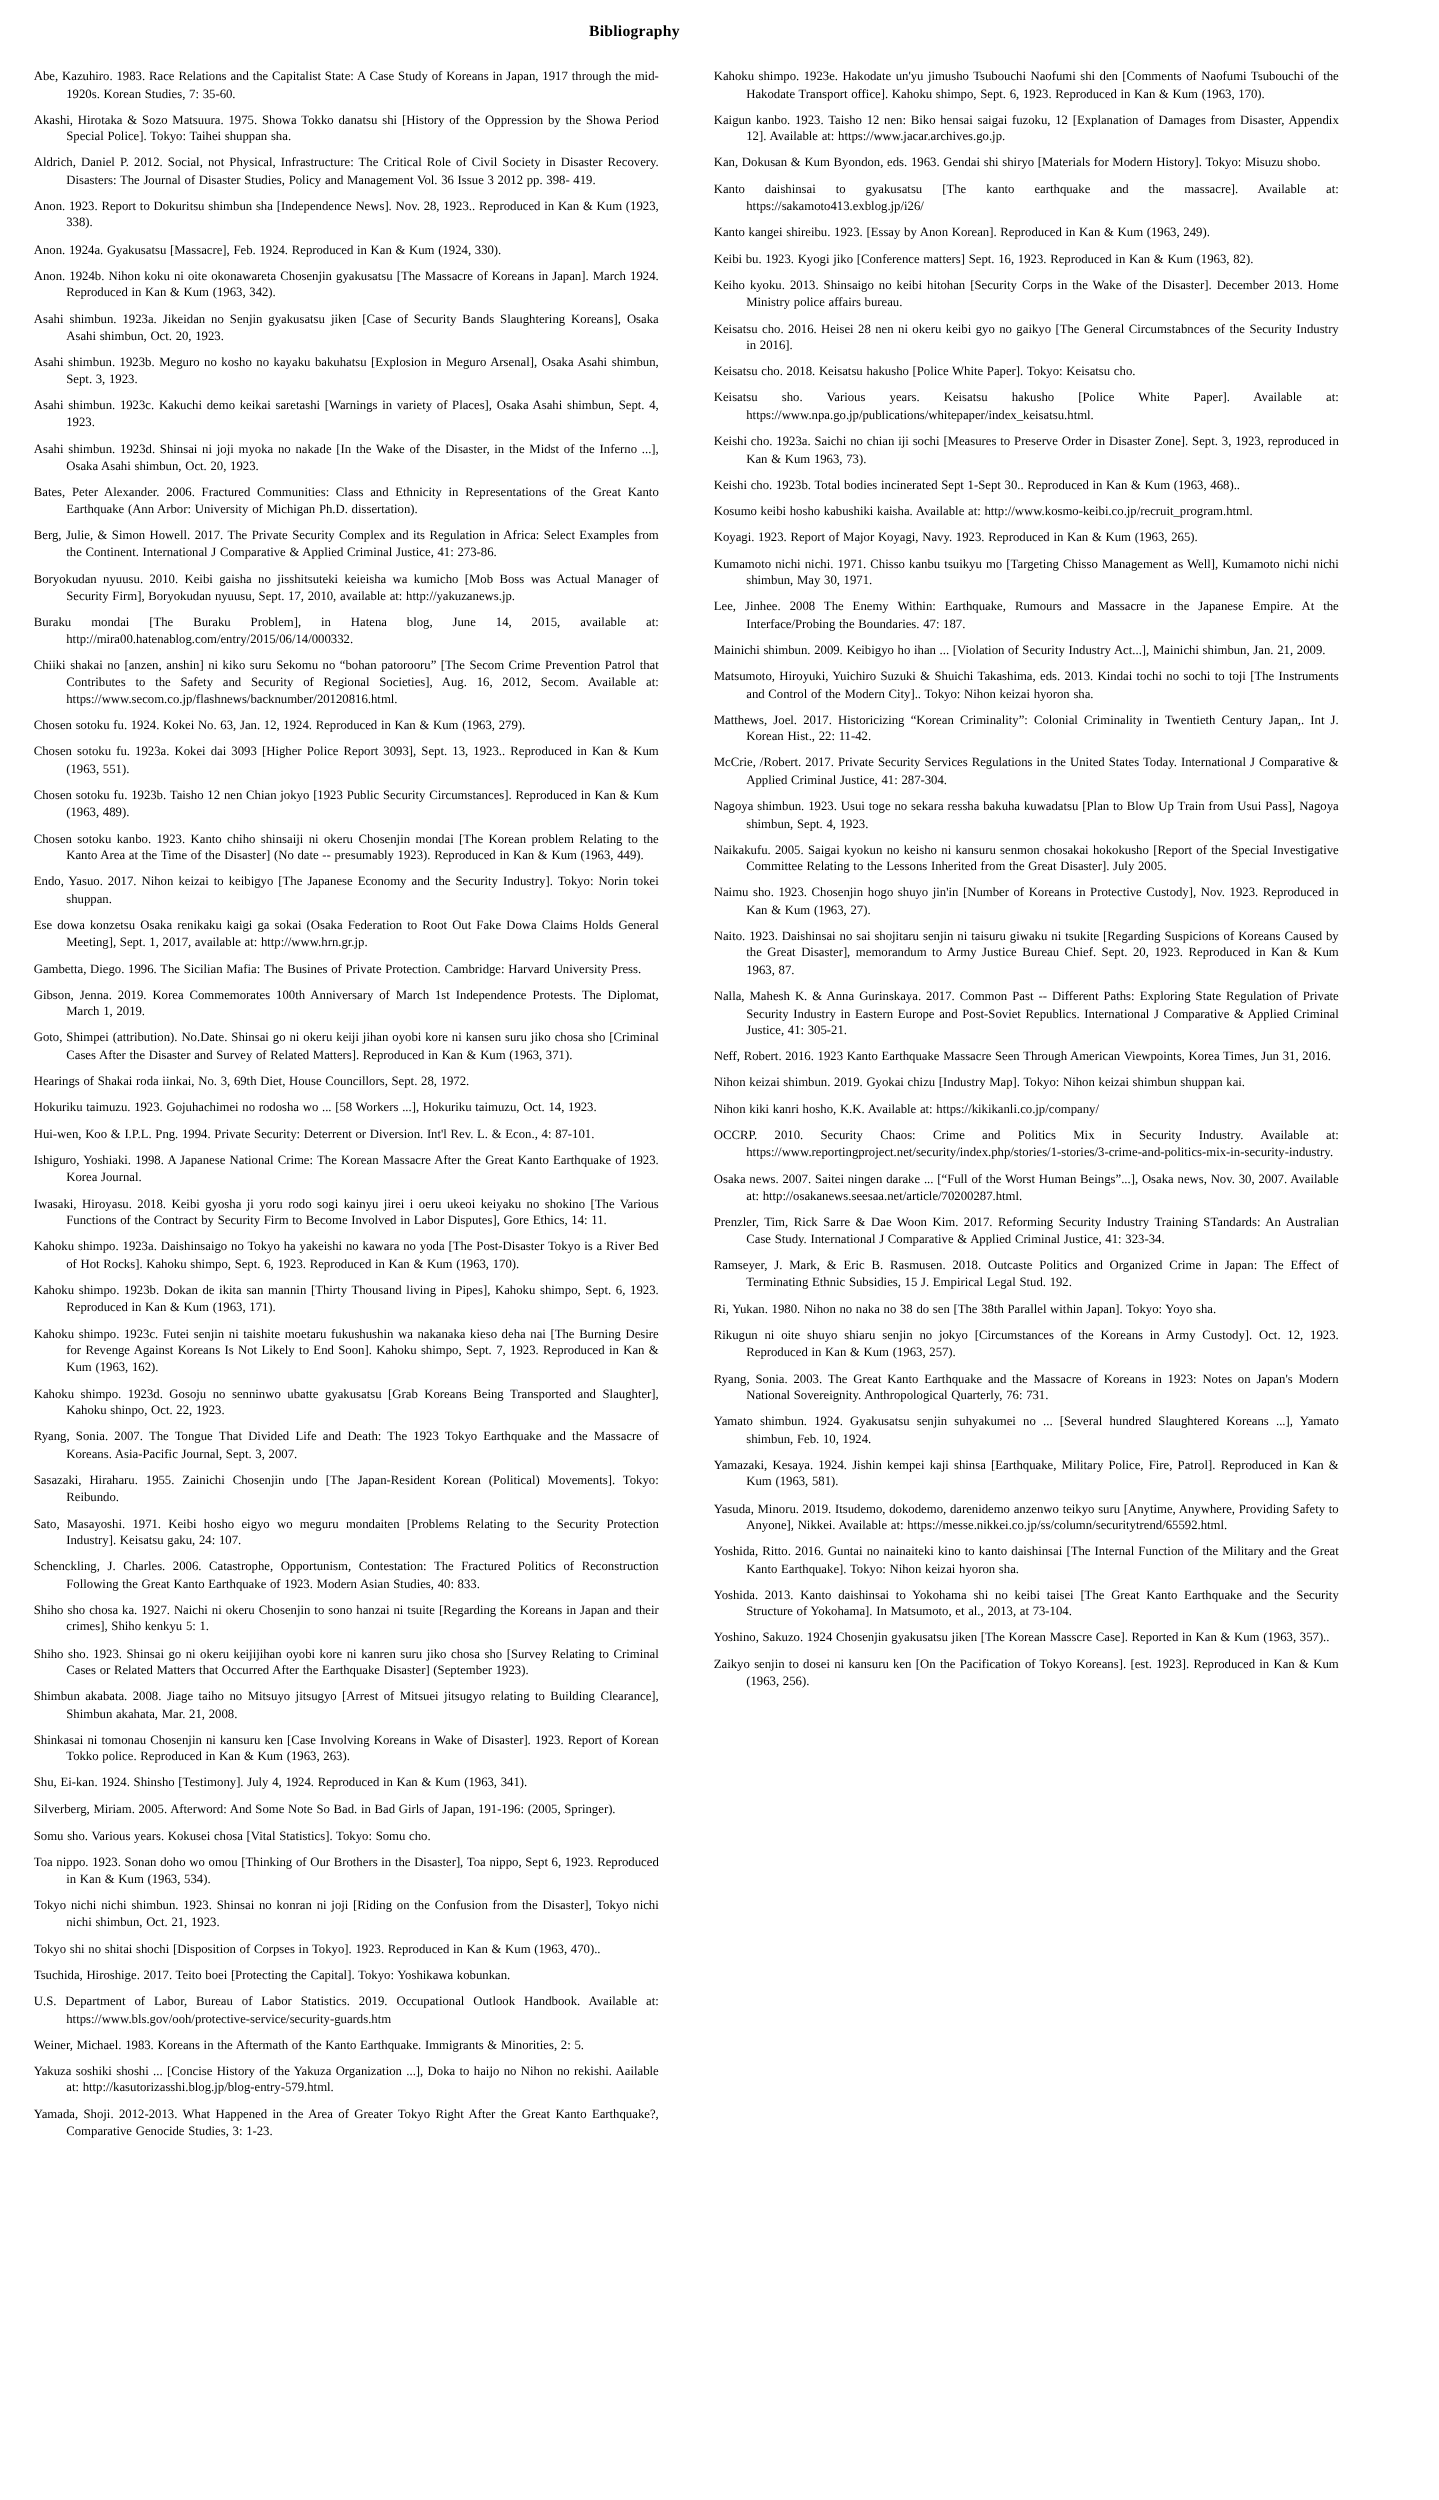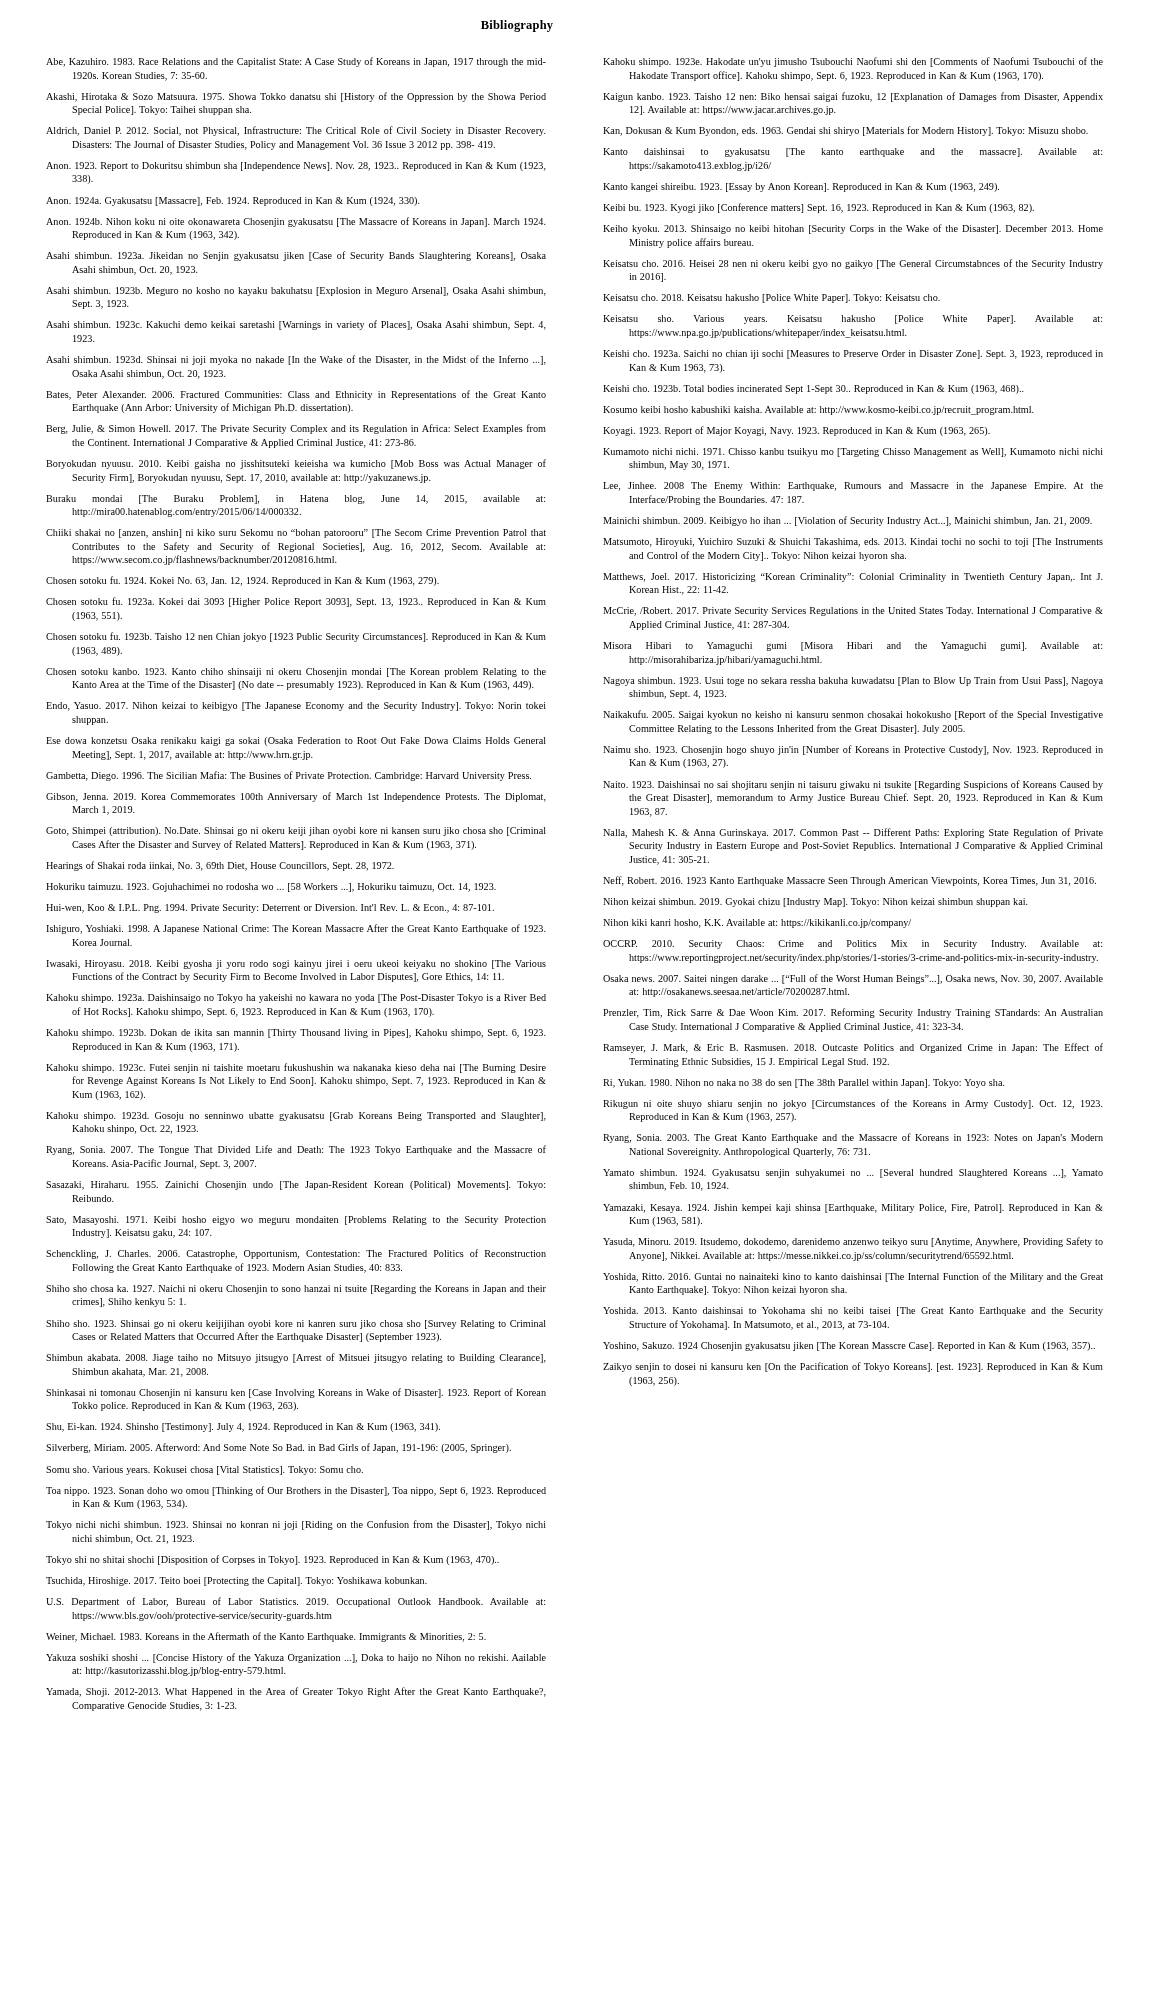--- a/index.html
+++ b/index.html
@@ -9,33 +9,33 @@
   }
   body {
     width: 1151px;
     min-height: 2000px;
     font-family: "Liberation Serif", serif;
     color: #000000;
   }
   .page {
     width: 1034px;
     box-sizing: border-box;
-    padding: 18px 46px 30px 46px;
+    padding: 18px 46px 30px 27px;
   }
   .doc-title {
     text-align: center;
     font-size: 12.5px;
     font-weight: bold;
     margin: 0 0 22px 0;
     letter-spacing: 0.2px;
   }
   .columns {
     display: flex;
     flex-direction: row;
-    gap: 57px;
+    gap: 44px;
     align-items: flex-start;
   }
   .col {
     width: 500px;
     flex: 0 0 500px;
   }
   .entry {
     font-size: 10.2px;
     line-height: 1.33;
     text-align: justify;
@@ -122,21 +122,20 @@
         <div class="entry">Keishi cho. 1923a.  Saichi no chian iji sochi [Measures to Preserve Order in Disaster Zone].  Sept. 3, 1923, reproduced in Kan &amp; Kum 1963, 73).</div>
         <div class="entry">Keishi cho. 1923b. Total bodies incinerated Sept 1-Sept 30.. Reproduced in Kan &amp; Kum (1963, 468)..</div>
         <div class="entry">Kosumo   keibi   hosho   kabushiki   kaisha.     Available   at:        http://www.kosmo-keibi.co.jp/recruit_program.html.</div>
         <div class="entry">Koyagi.  1923.  Report of Major Koyagi, Navy.  1923.  Reproduced in Kan &amp; Kum (1963, 265).</div>
         <div class="entry">Kumamoto nichi nichi.  1971.  Chisso kanbu tsuikyu mo [Targeting Chisso Management as Well], Kumamoto nichi nichi shimbun, May 30, 1971.</div>
         <div class="entry">Lee, Jinhee. 2008 The Enemy Within:  Earthquake, Rumours and Massacre in the Japanese Empire.  At the Interface/Probing the Boundaries.  47: 187.</div>
         <div class="entry">Mainichi shimbun.  2009. Keibigyo ho ihan ... [Violation of Security Industry Act...], Mainichi shimbun, Jan. 21, 2009.</div>
         <div class="entry">Matsumoto, Hiroyuki, Yuichiro Suzuki &amp; Shuichi Takashima, eds.  2013.  Kindai tochi no sochi to toji [The Instruments and Control of the Modern City].. Tokyo:  Nihon keizai hyoron sha.</div>
         <div class="entry">Matthews, Joel.  2017.  Historicizing “Korean Criminality”:  Colonial Criminality in Twentieth Century Japan,.  Int J. Korean Hist., 22: 11-42.</div>
         <div class="entry">McCrie, /Robert.   2017.   Private Security Services Regulations in the United States Today.  International J Comparative &amp; Applied Criminal Justice, 41: 287-304.</div>
-        <div class="entry">Misora  Hibari  to  Yamaguchi  gumi  [Misora  Hibari  and  the  Yamaguchi  gumi].    Available  at: http://misorahibariza.jp/hibari/yamaguchi.html.</div>
         <div class="entry">Nagoya shimbun.  1923. Usui toge no sekara ressha bakuha kuwadatsu [Plan to Blow Up Train from Usui Pass], Nagoya shimbun, Sept. 4, 1923.</div>
         <div class="entry">Naikakufu.  2005.  Saigai kyokun no keisho ni kansuru senmon chosakai hokokusho [Report of the Special Investigative Committee Relating to the Lessons Inherited from the Great Disaster].  July 2005.</div>
         <div class="entry">Naimu sho. 1923.  Chosenjin hogo shuyo jin'in [Number of Koreans in Protective Custody], Nov. 1923.  Reproduced in Kan &amp; Kum (1963, 27).</div>
         <div class="entry">Naito.  1923.  Daishinsai no sai shojitaru senjin ni taisuru giwaku ni tsukite [Regarding Suspicions of Koreans Caused by the Great Disaster], memorandum to Army Justice Bureau Chief.  Sept. 20, 1923.  Reproduced in Kan &amp; Kum 1963, 87.</div>
         <div class="entry">Nalla, Mahesh K. &amp; Anna Gurinskaya.  2017.  Common Past -- Different Paths:  Exploring State Regulation of Private Security Industry in Eastern Europe and Post-Soviet Republics.  International J Comparative &amp; Applied Criminal Justice, 41: 305-21.</div>
         <div class="entry">Neff, Robert. 2016. 1923 Kanto Earthquake Massacre Seen Through American Viewpoints, Korea Times, Jun 31, 2016.</div>
         <div class="entry">Nihon keizai shimbun.  2019.  Gyokai chizu [Industry Map].  Tokyo:  Nihon keizai shimbun shuppan kai.</div>
         <div class="entry">Nihon kiki kanri hosho, K.K.  Available at:  https://kikikanli.co.jp/company/</div>
         <div class="entry">OCCRP.  2010.  Security Chaos:  Crime and Politics Mix in Security Industry.  Available at: https://www.reportingproject.net/security/index.php/stories/1-stories/3-crime-and-politics-mix-in-security-industry.</div>
         <div class="entry">Osaka news.  2007. Saitei ningen darake ... [“Full of the Worst Human Beings”...], Osaka news, Nov. 30, 2007. Available at:  http://osakanews.seesaa.net/article/70200287.html.</div>

